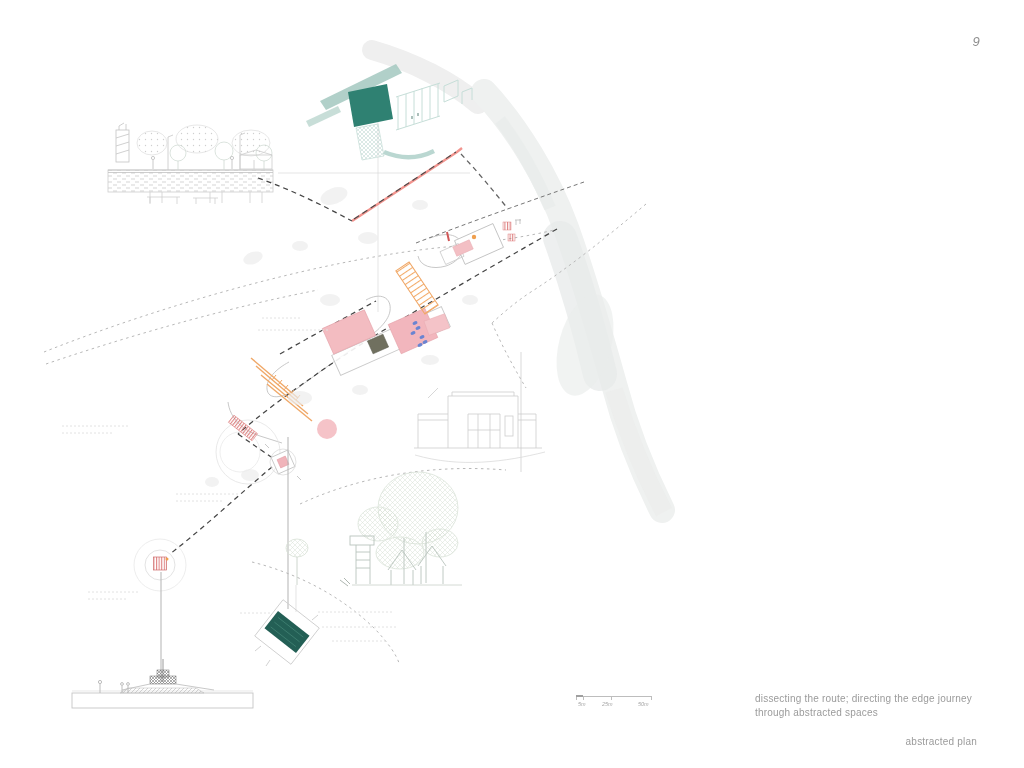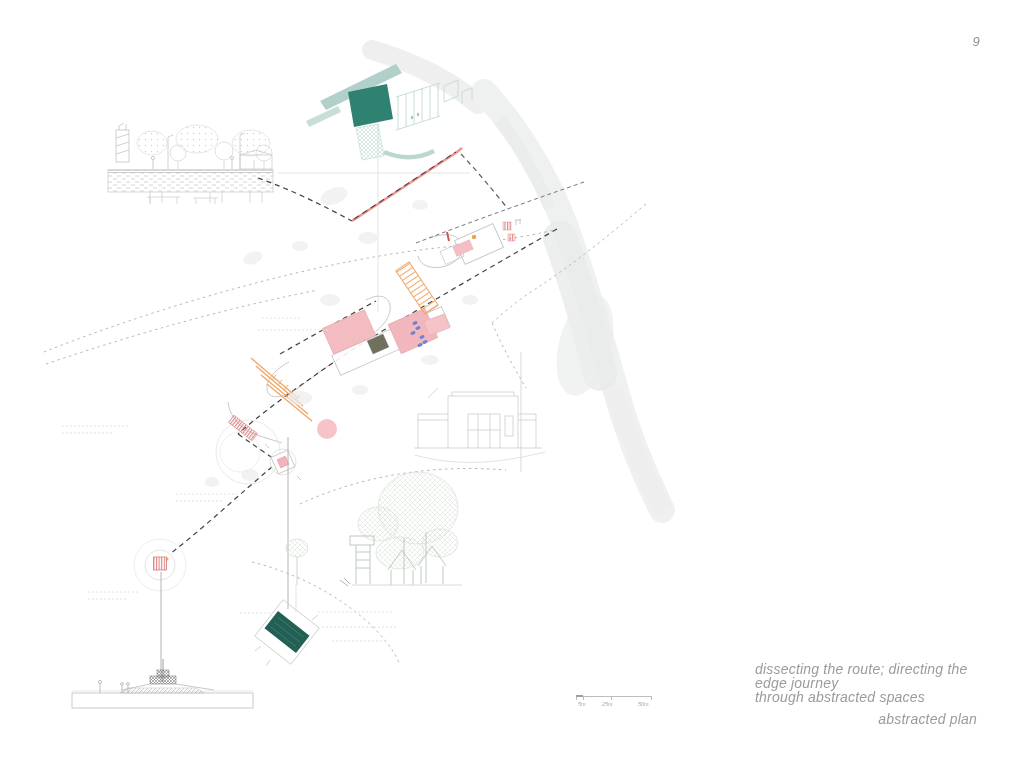--- a/index.html
+++ b/index.html
@@ -1,23 +1,23 @@
 <!DOCTYPE html>
 <html><head>
 <meta charset="utf-8">
 <style>
   html,body{margin:0;padding:0;background:#ffffff;}
   .sheet{position:relative;width:1024px;height:768px;background:#ffffff;overflow:hidden;
          font-family:"Liberation Sans",sans-serif;}
   .plan-svg{position:absolute;left:0;top:0;width:1024px;height:768px;}
   .page-number{position:absolute;left:966px;top:34px;width:20px;text-align:center;
                font-size:13px;font-style:italic;color:#8f8f8f;}
-  .caption{position:absolute;left:755px;top:662px;width:222px;
-           font-style:italic;font-size:14px;line-height:14px;letter-spacing:.2px;color:#9b9b9b;}
-  .caption .cap-title{text-align:right;margin-top:8px;}
+  .caption{position:absolute;left:755px;top:692px;width:222px;
+           font-size:10px;line-height:14px;letter-spacing:.2px;color:#9b9b9b;}
+  .caption .cap-title{text-align:right;margin-top:15px;}
   .scalebar{position:absolute;left:576px;top:696px;width:78px;height:14px;}
   .sb-rule{position:relative;width:76px;height:4px;border-top:1px solid #bdbdbd;}
   .sb-seg{position:absolute;left:0;top:-2px;width:7px;height:2px;background:#9f9f9f;}
   .sb-tick{position:absolute;top:0;width:0;height:3px;border-left:1px solid #bdbdbd;}
   .sb-labels{position:relative;width:76px;height:8px;}
   .sb-label{position:absolute;top:0;font-size:5.5px;color:#a9a9a9;font-style:italic;}
 </style>
 </head>
 <body>
 

